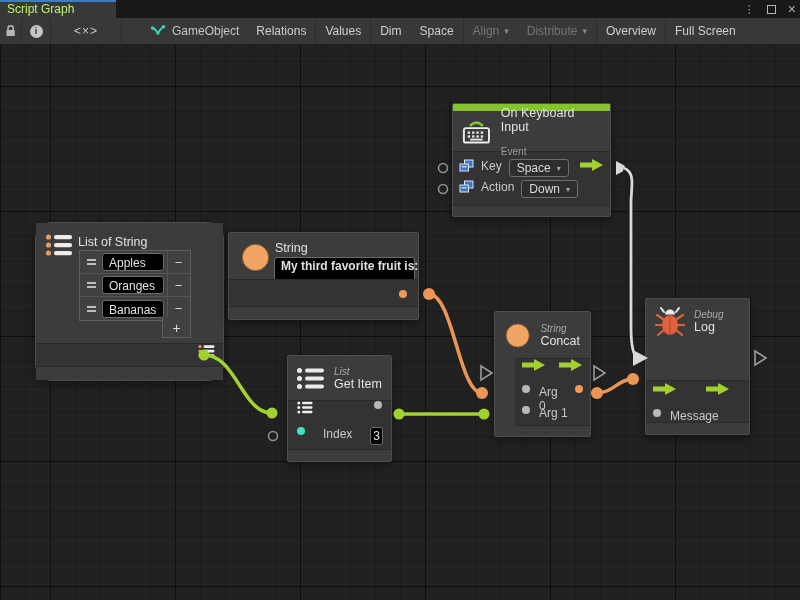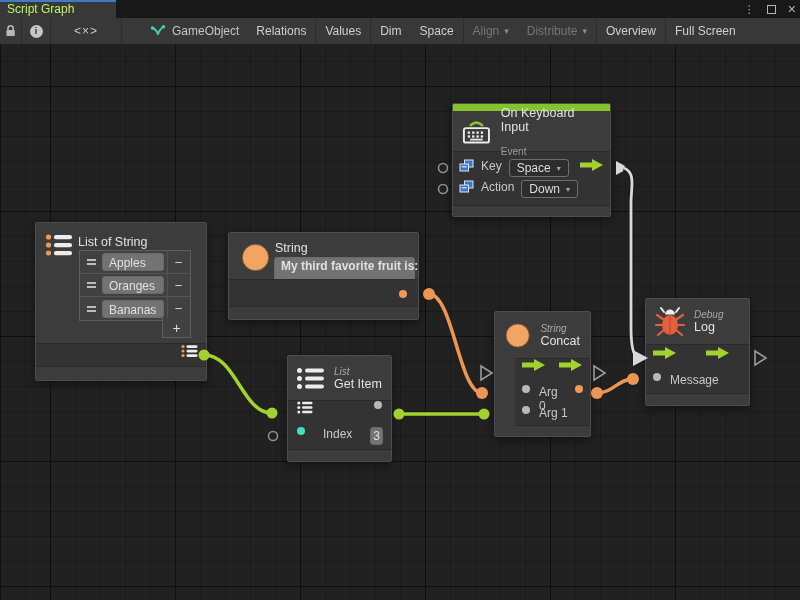--- a/index.html
+++ b/index.html
@@ -48,21 +48,21 @@
   .nbody { background:#333333; border-top:1px solid #2a2a2a; border-bottom:1px solid #2a2a2a; }
   .nfooter { background:#3c3c3c; }
   .ntitle { font-size:12.5px; color:#e2e2e2; }
   .nsub { font-size:10px; color:#9c9c9c; margin-top:12px; }
   .ncat { font-size:10px; color:#a8a8a8;font-style:italic; }
   .nrow { display:flex; align-items:flex-start; font-size:12px; color:#c9c9c9; }
   .dot { width:8px; height:8px; border-radius:50%; flex:0 0 auto; }
   .dot.gray { background:#b9b9b9; }
   .dot.orange { background:#ee9a56; }
   .dot.teal { background:#43dfc1; }
-  .field { background:#737373; border:1px solid #6a6a6a; border-radius:3px; color:#e0e0e0;
+  .field { background:#000000; border:1px solid #6a6a6a; border-radius:3px; color:#e0e0e0;
     font-size:12px; padding:1px 6px; white-space:nowrap; }
   .dd { background:#2d2d2d; border:1px solid #6e6e6e; border-radius:3px; color:#dcdcdc;
     font-size:12px; padding:1px 7px; display:flex; align-items:center; gap:6px; white-space:nowrap; }
   .dd .caret { font-size:8px; color:#aaaaaa; }
   .eventbar { height:7px; background:#85c32e; border-radius:1px 1px 0 0; }
 
   
   .lwidget { margin:1px 0 0 43px; width:112px; border:1px solid #5e5e5e; background:#414141; }
   .lrow { display:flex; align-items:center; height:23px; border-bottom:1px solid #545454; }
   .lrow:last-child { border-bottom:none; }
@@ -190,21 +190,21 @@
           <span>Action</span>
           <span class="dd">
             <span>Down</span>
             <span class="caret">▾</span>
           </span>
         </div>
       </div>
       <div class="nfooter" style="height:10px;"></div>
     </div>
 
-    <div class="node" style="left:35px;top:177px;width:172px;">
+    <div class="node" style="left:35px;top:177px;width:189px;border-radius:16px;">
       <div class="nheader" style="height:120px;align-items:flex-start;padding-top:10px;">
         <svg width="28" height="24" viewBox="0 0 28 24" style="margin-left:9px;">
           <circle cx="3.5" cy="4" r="2.6" fill="#ee9a56"></circle>
             <rect x="9" y="2" width="18" height="4.2" rx="2" fill="#ececec"></rect>
           <circle cx="3.5" cy="12" r="2.6" fill="#ee9a56"></circle>
             <rect x="9" y="10" width="18" height="4.2" rx="2" fill="#ececec"></rect>
           <circle cx="3.5" cy="20" r="2.6" fill="#ee9a56"></circle>
             <rect x="9" y="18" width="18" height="4.2" rx="2" fill="#ececec"></rect>
         </svg>
         <div class="ntitle" style="position:absolute;left:42px;top:12px;">List of String</div>
@@ -338,21 +338,21 @@
           <path d="M15 3.5 a5 5 0 0 1 5 5 h-10 a5 5 0 0 1 5 -5 z" fill="#ececec"></path>
           <path d="M8 13 L2 9 M8 19 L1 19 M9 24 L3 29 M22 13 L28 9 M22 19 L29 19 M21 24 L27 29" stroke="#e2603c" stroke-width="2.2" stroke-linecap="round"></path>
           <ellipse cx="15" cy="19" rx="8" ry="10" fill="#e2603c"></ellipse>
           <path d="M15 10 V29" stroke="#c14f30" stroke-width="1.4"></path>
         </svg>
         <div>
           <div class="ncat">Debug</div>
           <div class="ntitle">Log</div>
         </div>
       </div>
-      <div class="nbody" style="height:50px;padding:2px 19px 0 7px;">
+      <div class="nbody" style="height:43px;padding:2px 19px 0 7px;margin-top:36px;">
         <div class="nrow" style="height:26px;">
           <svg width="24" height="12" viewBox="0 0 24 12">
             <path d="M0 3.5 h12 v-3.5 l11 6 -11 6 v-3.5 h-12 z" fill="#a2d22e"></path>
           </svg>
           <svg width="24" height="12" viewBox="0 0 24 12" style="margin-left:auto;">
             <path d="M0 3.5 h12 v-3.5 l11 6 -11 6 v-3.5 h-12 z" fill="#a2d22e"></path>
           </svg>
         </div>
         <div class="nrow" style="height:21px;gap:9px;">
           <span class="dot gray"></span>

